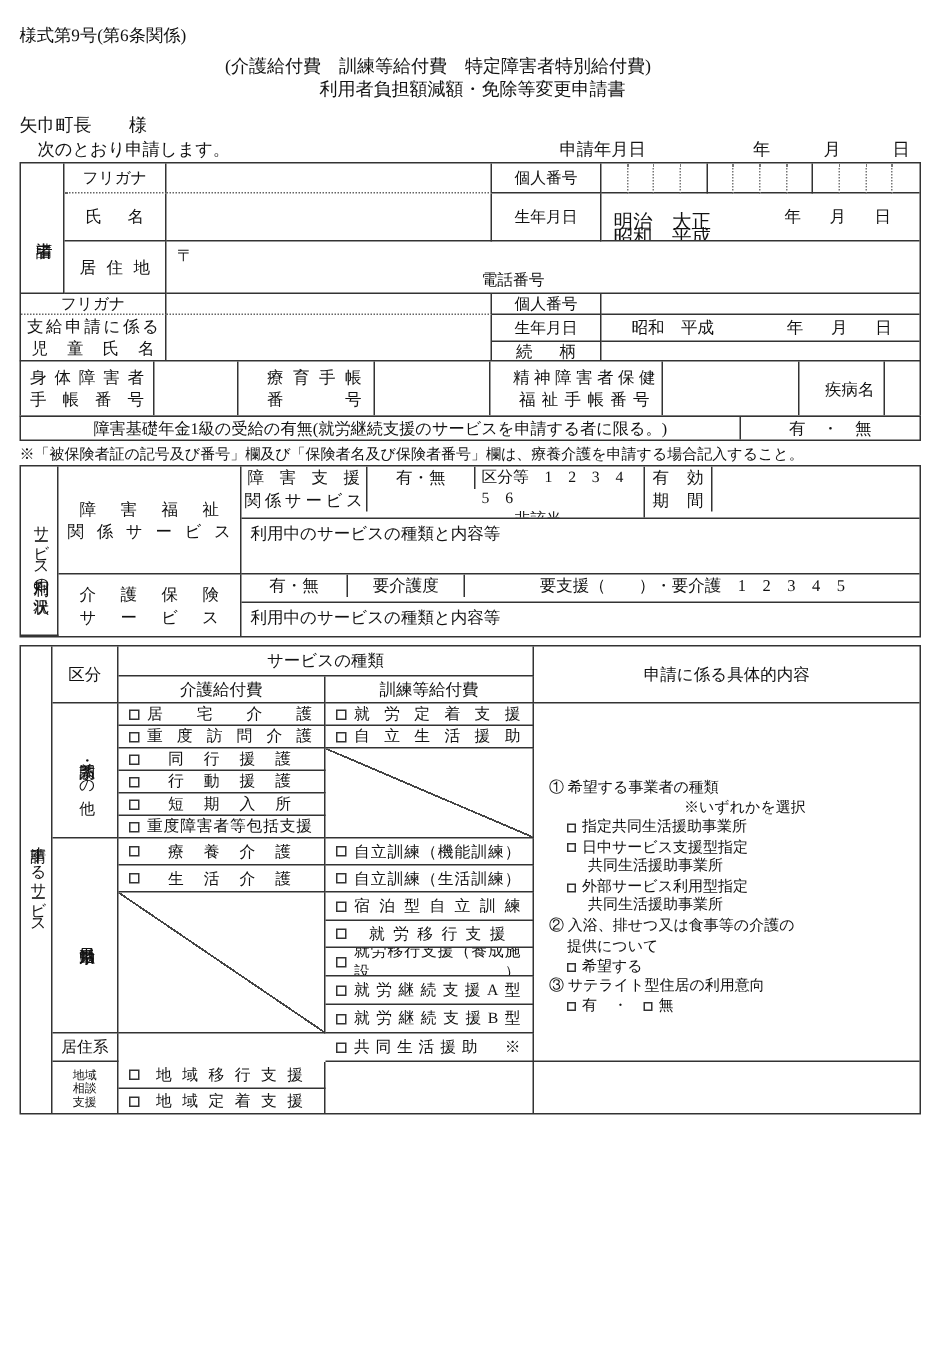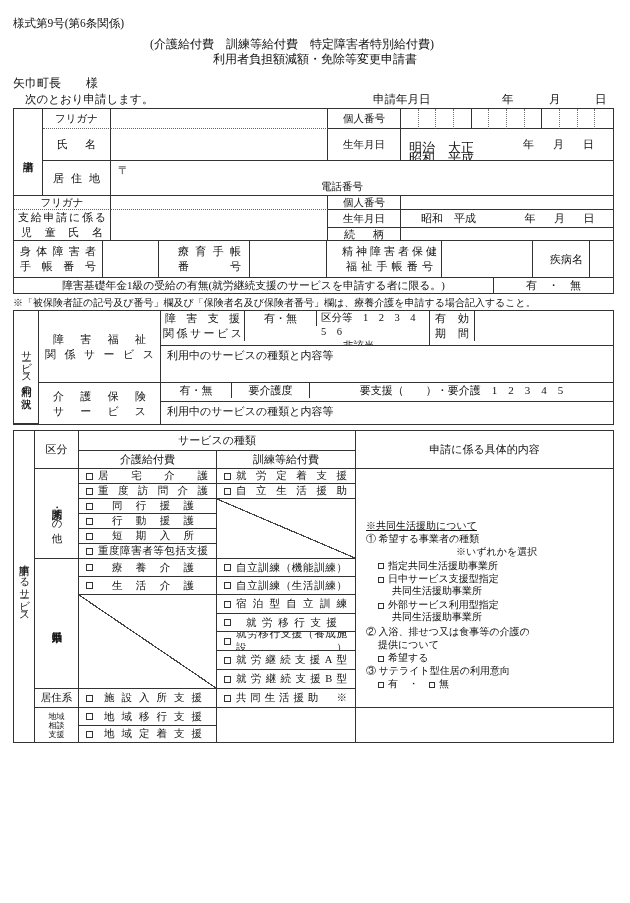--- a/index.html
+++ b/index.html
@@ -270,26 +270,20 @@
           <span class="jl" style="padding:0 14px">療養介護</span>
         </div>
       </div>
     <div class="c" style="grid-column:3;grid-row:10">
         <div class="cbrow">
           <span class="cb"></span>
           <span class="jl" style="padding:0 14px">生活介護</span>
         </div>
       </div>
     <div class="c diag" style="grid-column:3;grid-row:11/16"></div>
-    <div class="c" style="grid-column:3;grid-row:16">
-        <div class="cbrow">
-          <span class="cb"></span>
-          <span class="jl" style="padding:0 6px">施設入所支援</span>
-        </div>
-      </div>
     <div class="c" style="grid-column:3;grid-row:17">
         <div class="cbrow">
           <span class="cb"></span>
           <span class="jl" style="padding:0 6px">地域移行支援</span>
         </div>
       </div>
     <div class="c nb" style="grid-column:3;grid-row:18">
         <div class="cbrow">
           <span class="cb"></span>
           <span class="jl" style="padding:0 6px">地域定着支援</span>
@@ -354,21 +348,20 @@
     <div class="c" style="grid-column:4;grid-row:16">
         <div class="cbrow">
           <span class="cb"></span>
           <span class="jl">共同生活援助　※</span>
         </div>
       </div>
     <div class="c nb" style="grid-column:4;grid-row:17/19"></div>
 
     <div class="c nr top left" style="grid-column:5;grid-row:3/17;padding:0">
       <div class="notes">
-        <div class="u">※共同生活援助について</div>
         <div>① 希望する事業者の種類</div>
         <div class="ind3">※いずれかを選択</div>
         <div class="ind1"><span class="cb"></span><span>指定共同生活援助事業所</span></div>
         <div class="ind1"><span class="cb"></span><span>日中サービス支援型指定</span></div>
         <div class="ind2">共同生活援助事業所</div>
         <div class="ind1"><span class="cb"></span><span>外部サービス利用型指定</span></div>
         <div class="ind2">共同生活援助事業所</div>
         <div>② 入浴、排せつ又は食事等の介護の</div>
         <div class="ind1">提供について</div>
         <div class="ind1"><span class="cb"></span><span>希望する</span></div>

